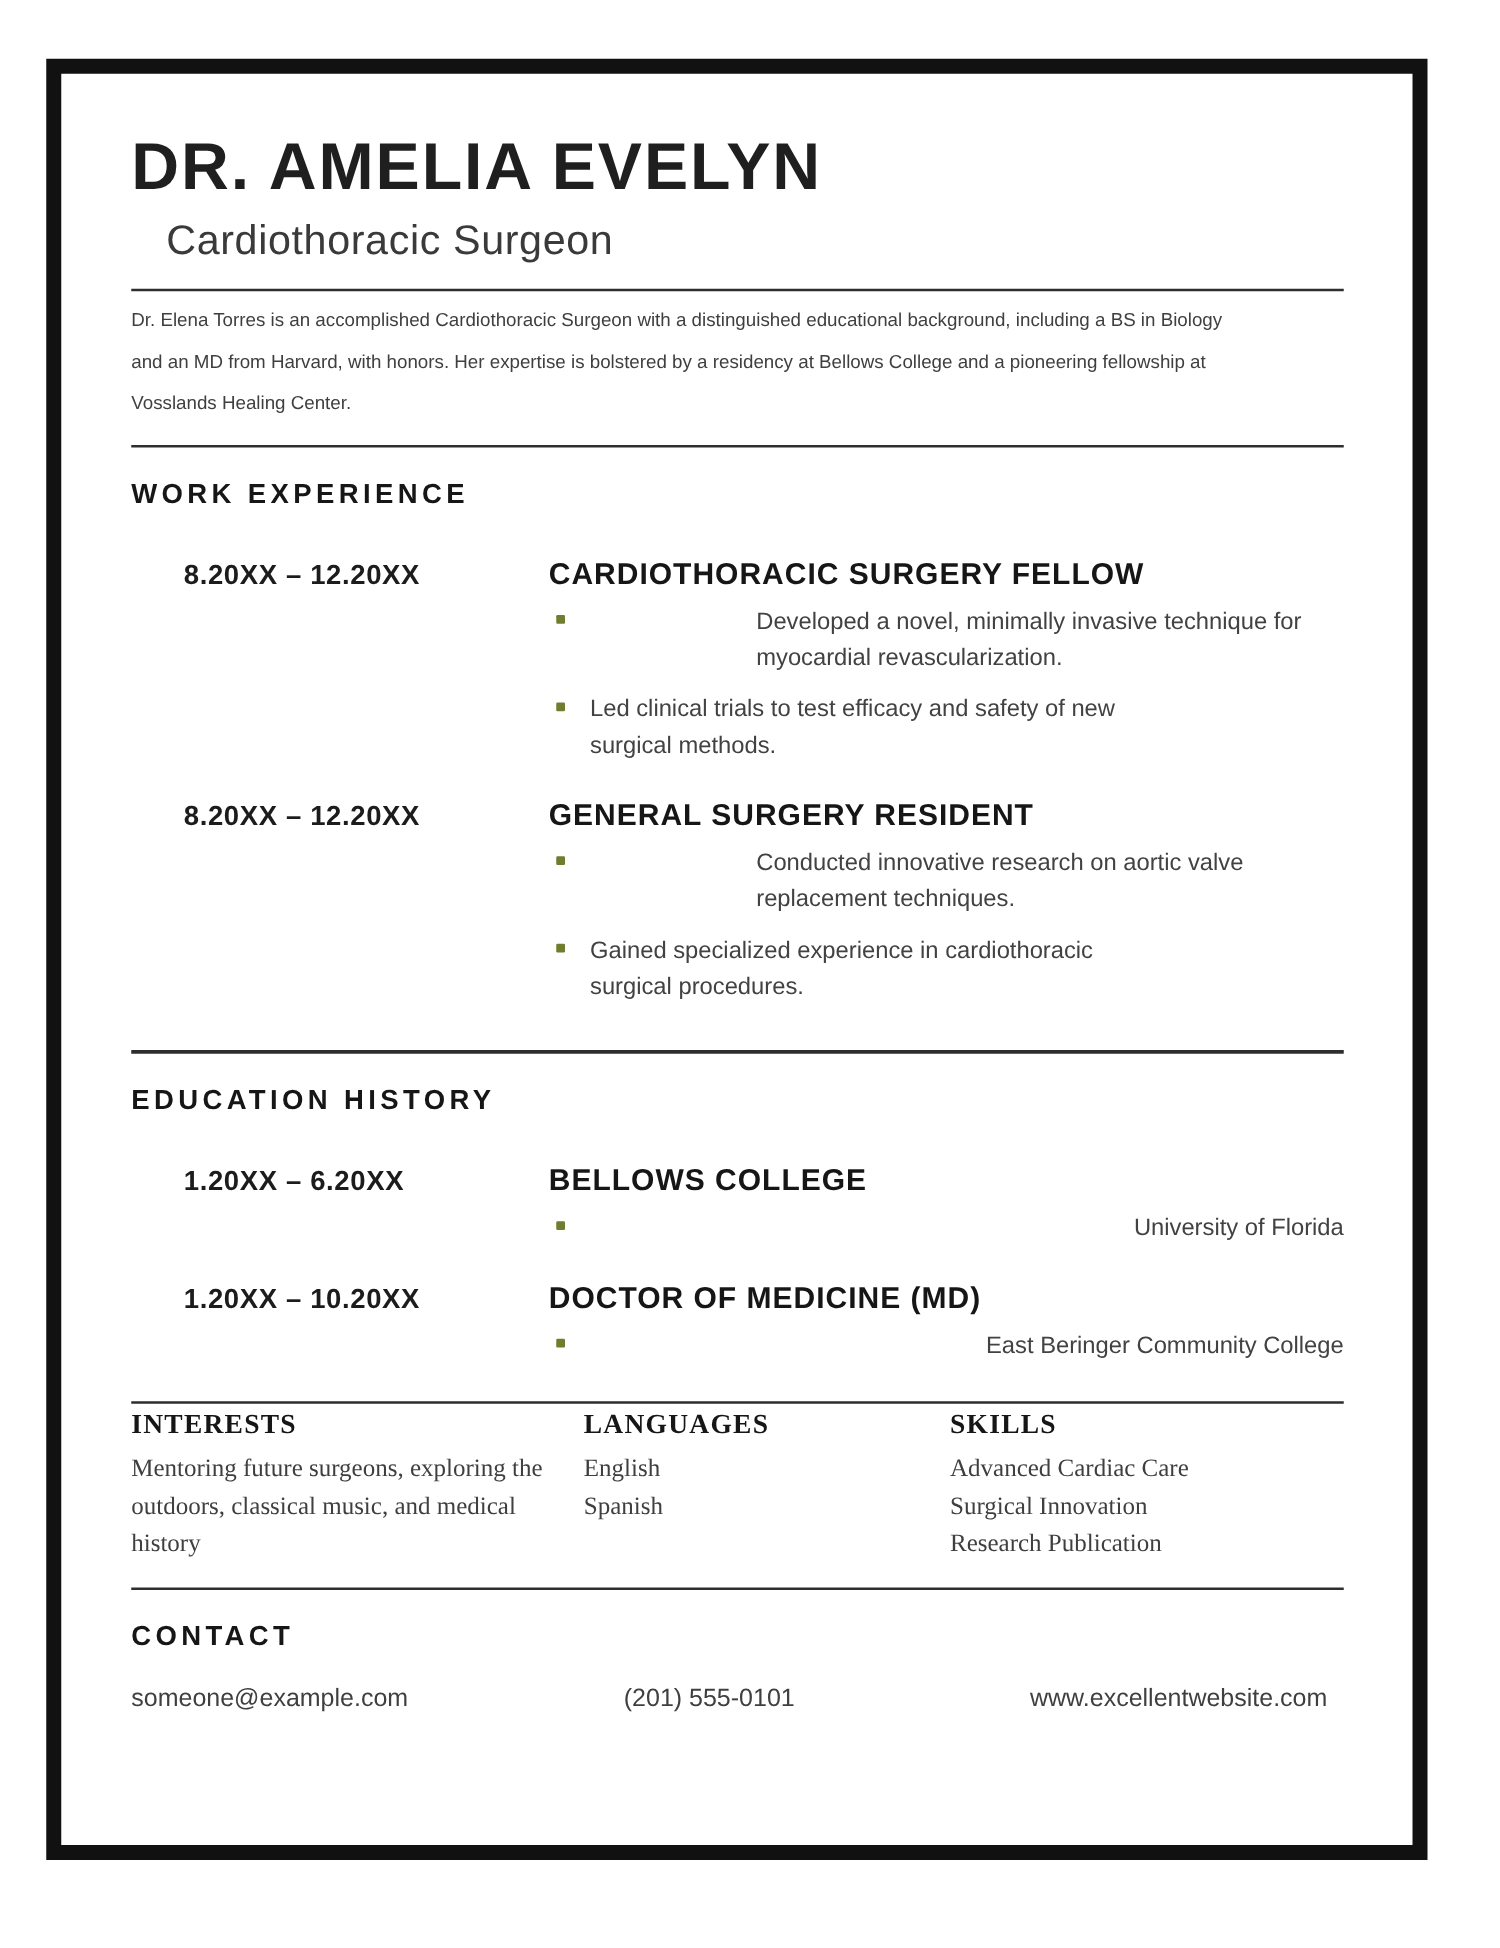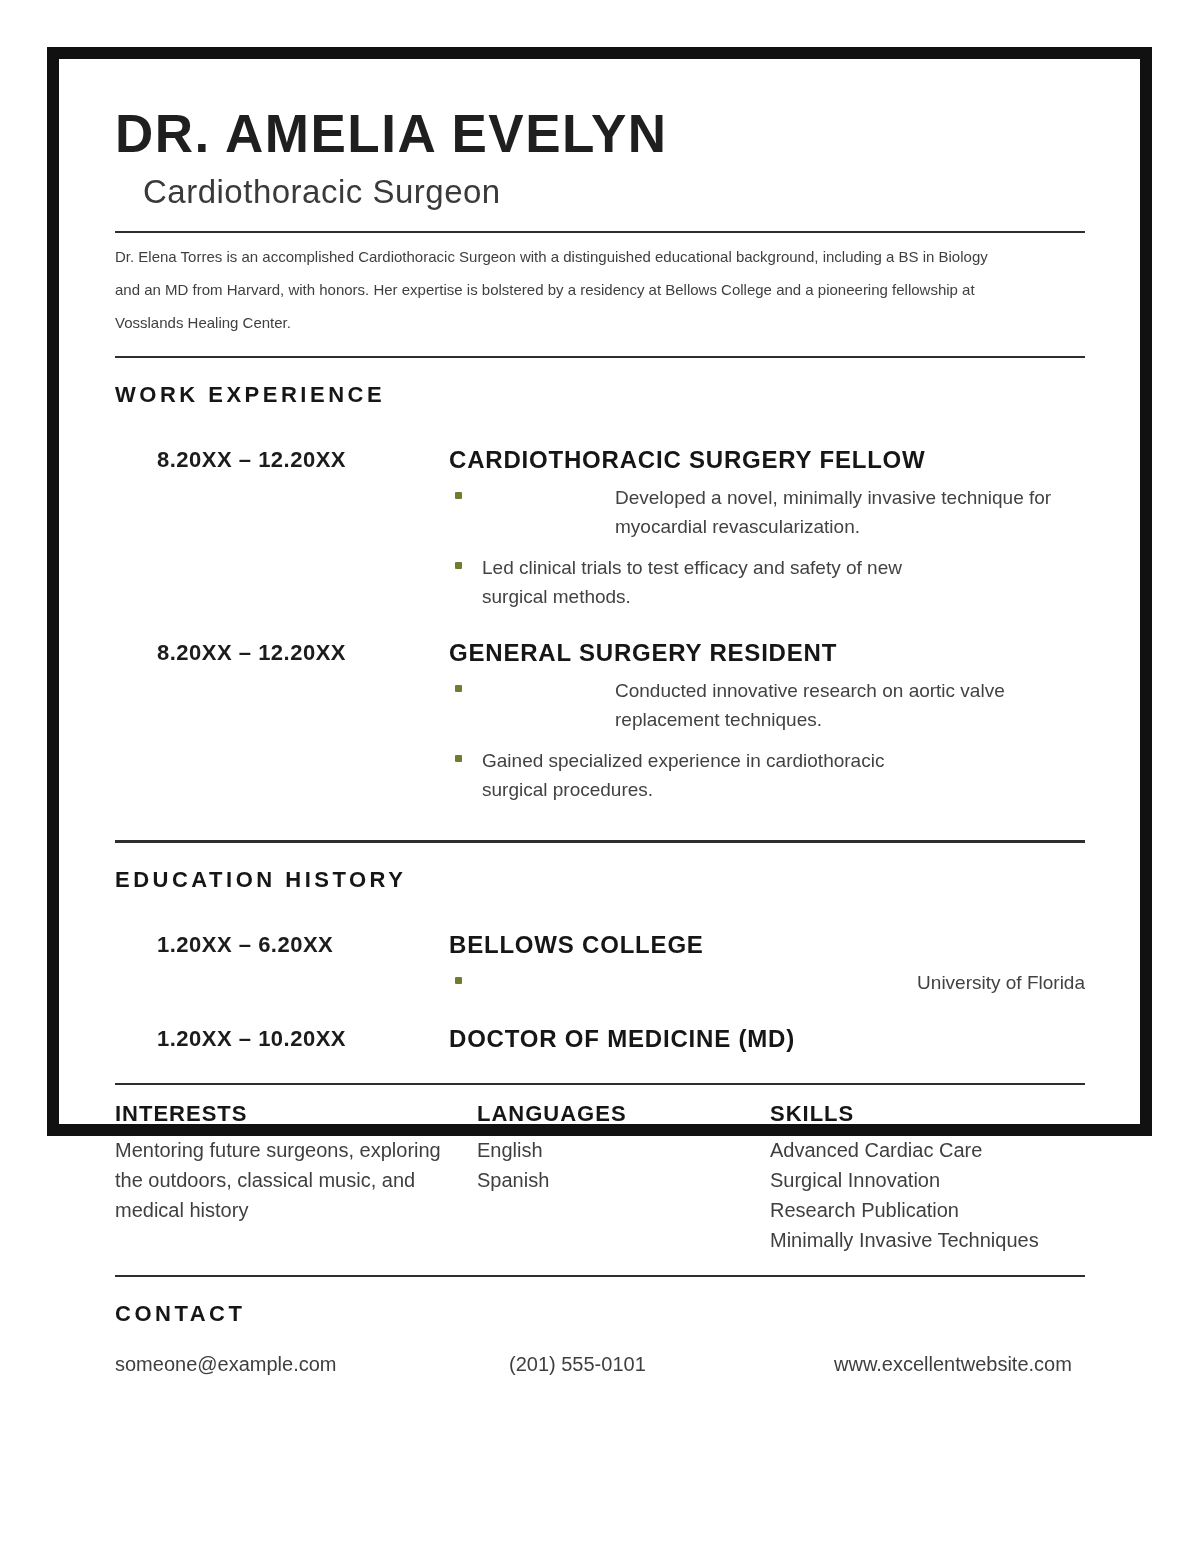--- a/index.html
+++ b/index.html
@@ -3,22 +3,22 @@
 <meta charset="utf-8">
 <style>
   * { margin:0; padding:0; box-sizing:border-box; }
   html,body { background:#ffffff; }
   body {
     width:1200px; height:1558px; position:relative;
     font-family:"Liberation Sans","DejaVu Sans",sans-serif;
     color:#3f3f3f;
   }
   .frame {
-    position:absolute; left:47px; top:47px;
-    width:1105px; height:1089px;
+    position:absolute; left:37px; top:47px;
+    width:1105px; height:1441px;
     border:12px solid #111111; background:#ffffff;
   }
   .content {
     padding:44px 55px 0 56px;
   }
   
   .name {
     font-size:53px; font-weight:700; color:#1f1f1f;
     letter-spacing:1.5px; line-height:1.1; margin-top:2px;
   }
@@ -63,21 +63,21 @@
     flex:0 0 auto; width:7px; height:7px; border-radius:1px;
     background:#6f7d2e; margin:9px 0 0 6px;
   }
   .bullet-text {
     font-size:19px; line-height:29px; color:#424242;
     margin-left:20px; max-width:470px;
   }
   .edu .bullet-text { max-width:600px; }
   
   .cols {
-    display:grid; grid-template-columns:362px 293px 1fr; margin-top:16px;
+    display:grid; grid-template-columns:362px 293px 1fr; margin-top:3px;font-family:Liberation Serif, serif;
   }
   .col-heading {
     font-size:22px; font-weight:700; color:#161616; letter-spacing:1px;
   }
   .col-body { margin-top:8px; }
   .col-line, .col-para {
     font-size:20px; line-height:30px; color:#3f3f3f;
   }
   .col-para { max-width:330px; }
   
@@ -149,20 +149,26 @@
             <span class="bullet-text">University of Florida</span>
           </div>
         </div>
       </div>
     </div>
 
     <div class="entry gap edu">
       <div class="entry-dates">1.20XX – 10.20XX</div>
       <div>
         <div class="entry-title">DOCTOR OF MEDICINE (MD)</div>
+        <div class="bullets">
+          <div class="bullet-row">
+            <span class="bullet-dot"></span>
+            <span class="bullet-text">East Beringer Community College</span>
+          </div>
+        </div>
       </div>
     </div>
 
     <hr class="divider div-4">
 
     <div class="cols">
       <div>
         <div class="col-heading">INTERESTS</div>
         <div class="col-body">
           <p class="col-para">Mentoring future surgeons, exploring the outdoors, classical music, and medical history</p>
@@ -174,21 +180,20 @@
           <div class="col-line">English</div>
           <div class="col-line">Spanish</div>
         </div>
       </div>
       <div>
         <div class="col-heading">SKILLS</div>
         <div class="col-body">
           <div class="col-line">Advanced Cardiac Care</div>
           <div class="col-line">Surgical Innovation</div>
           <div class="col-line">Research Publication</div>
-          <div class="col-line">Minimally Invasive Techniques</div>
         </div>
       </div>
     </div>
 
     <hr class="divider div-5">
 
     <div class="section-heading">CONTACT</div>
     <div class="contact-row">
       <div class="contact-item">someone@example.com</div>
       <div class="contact-item">(201) 555-0101</div>

